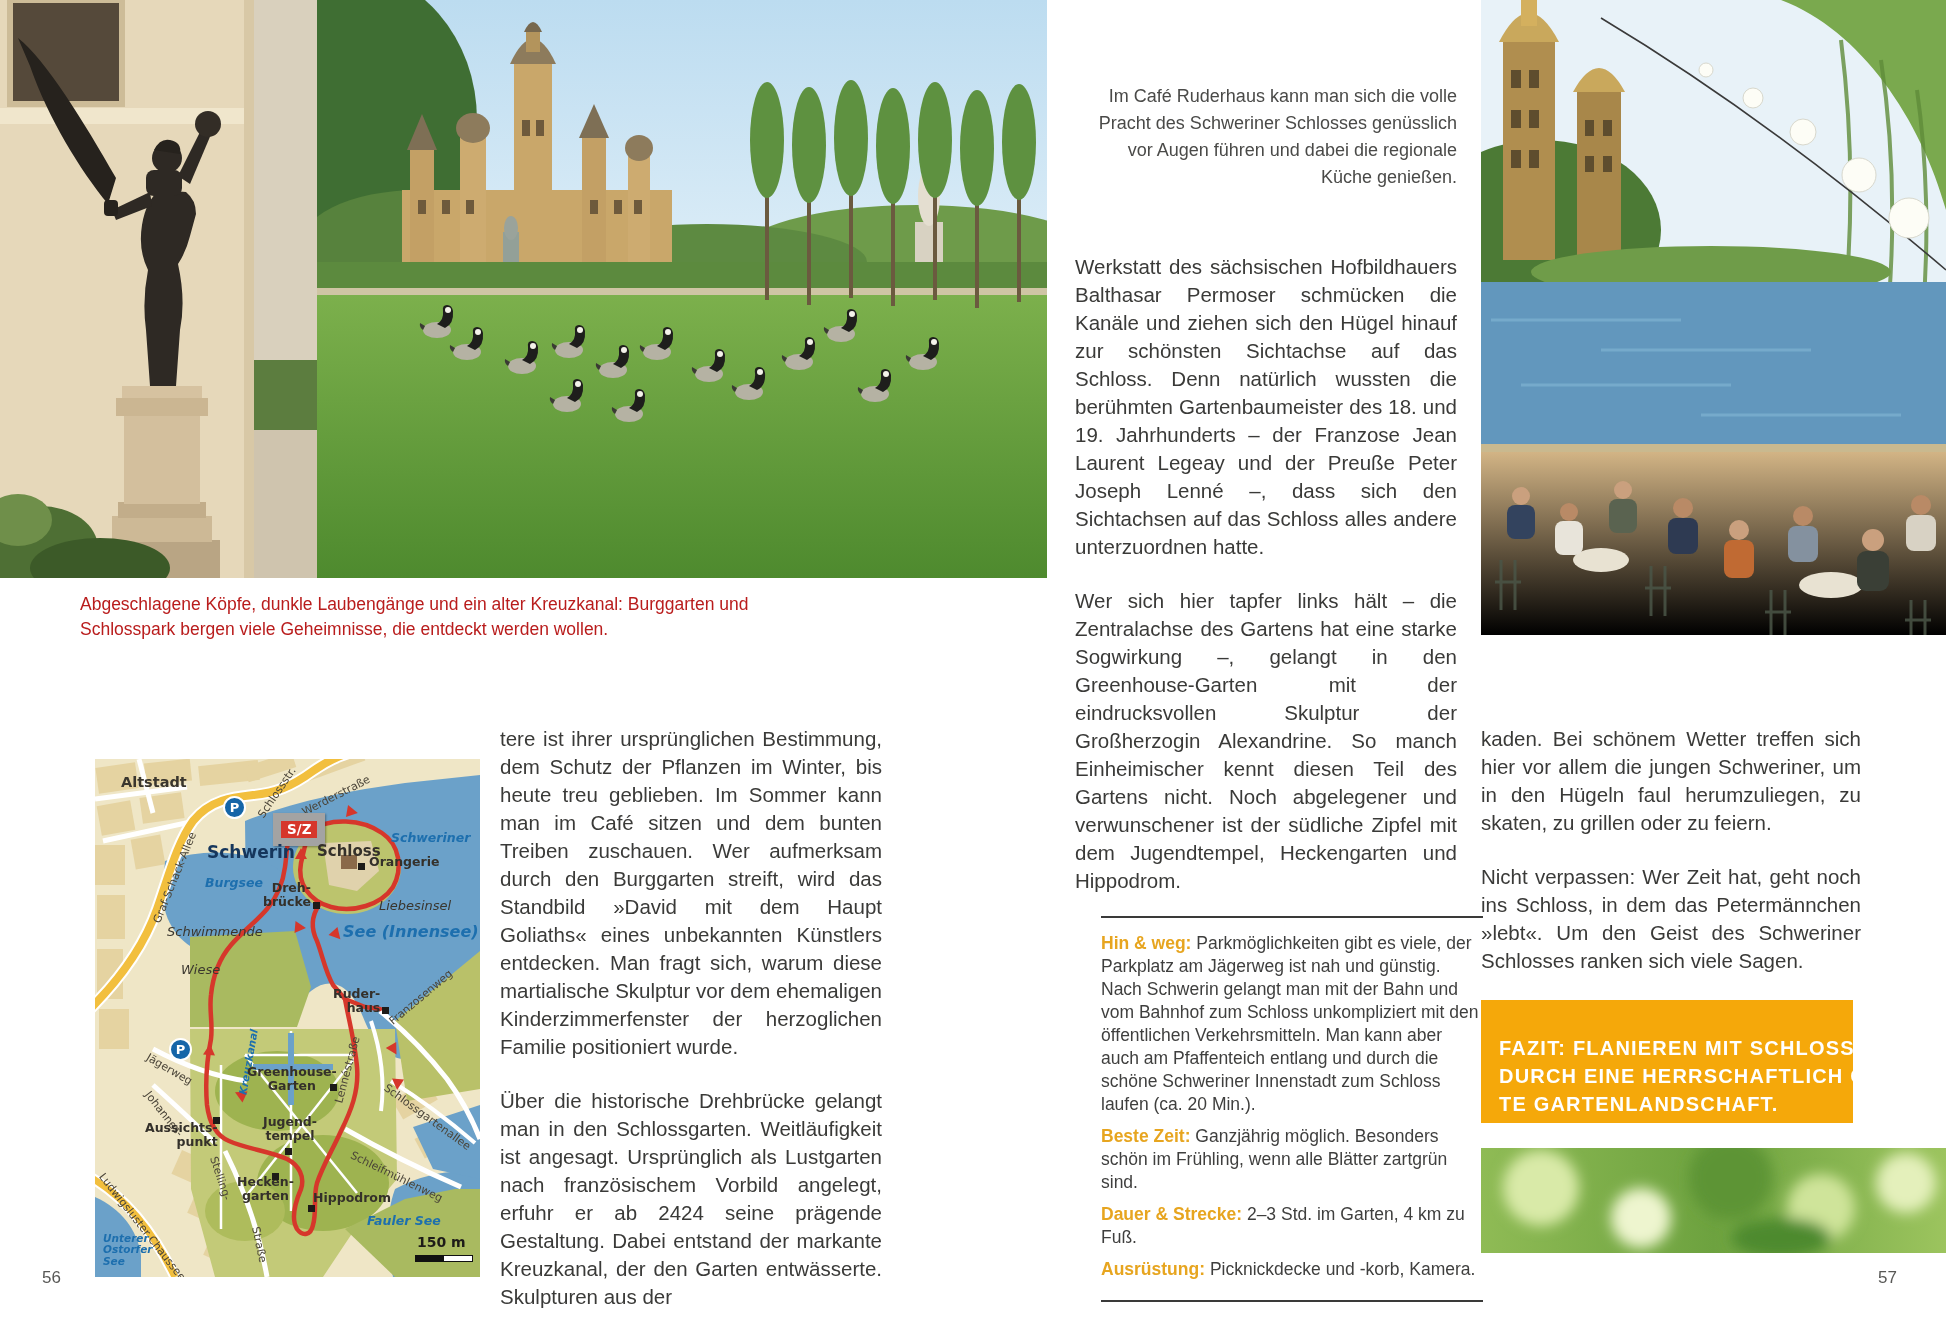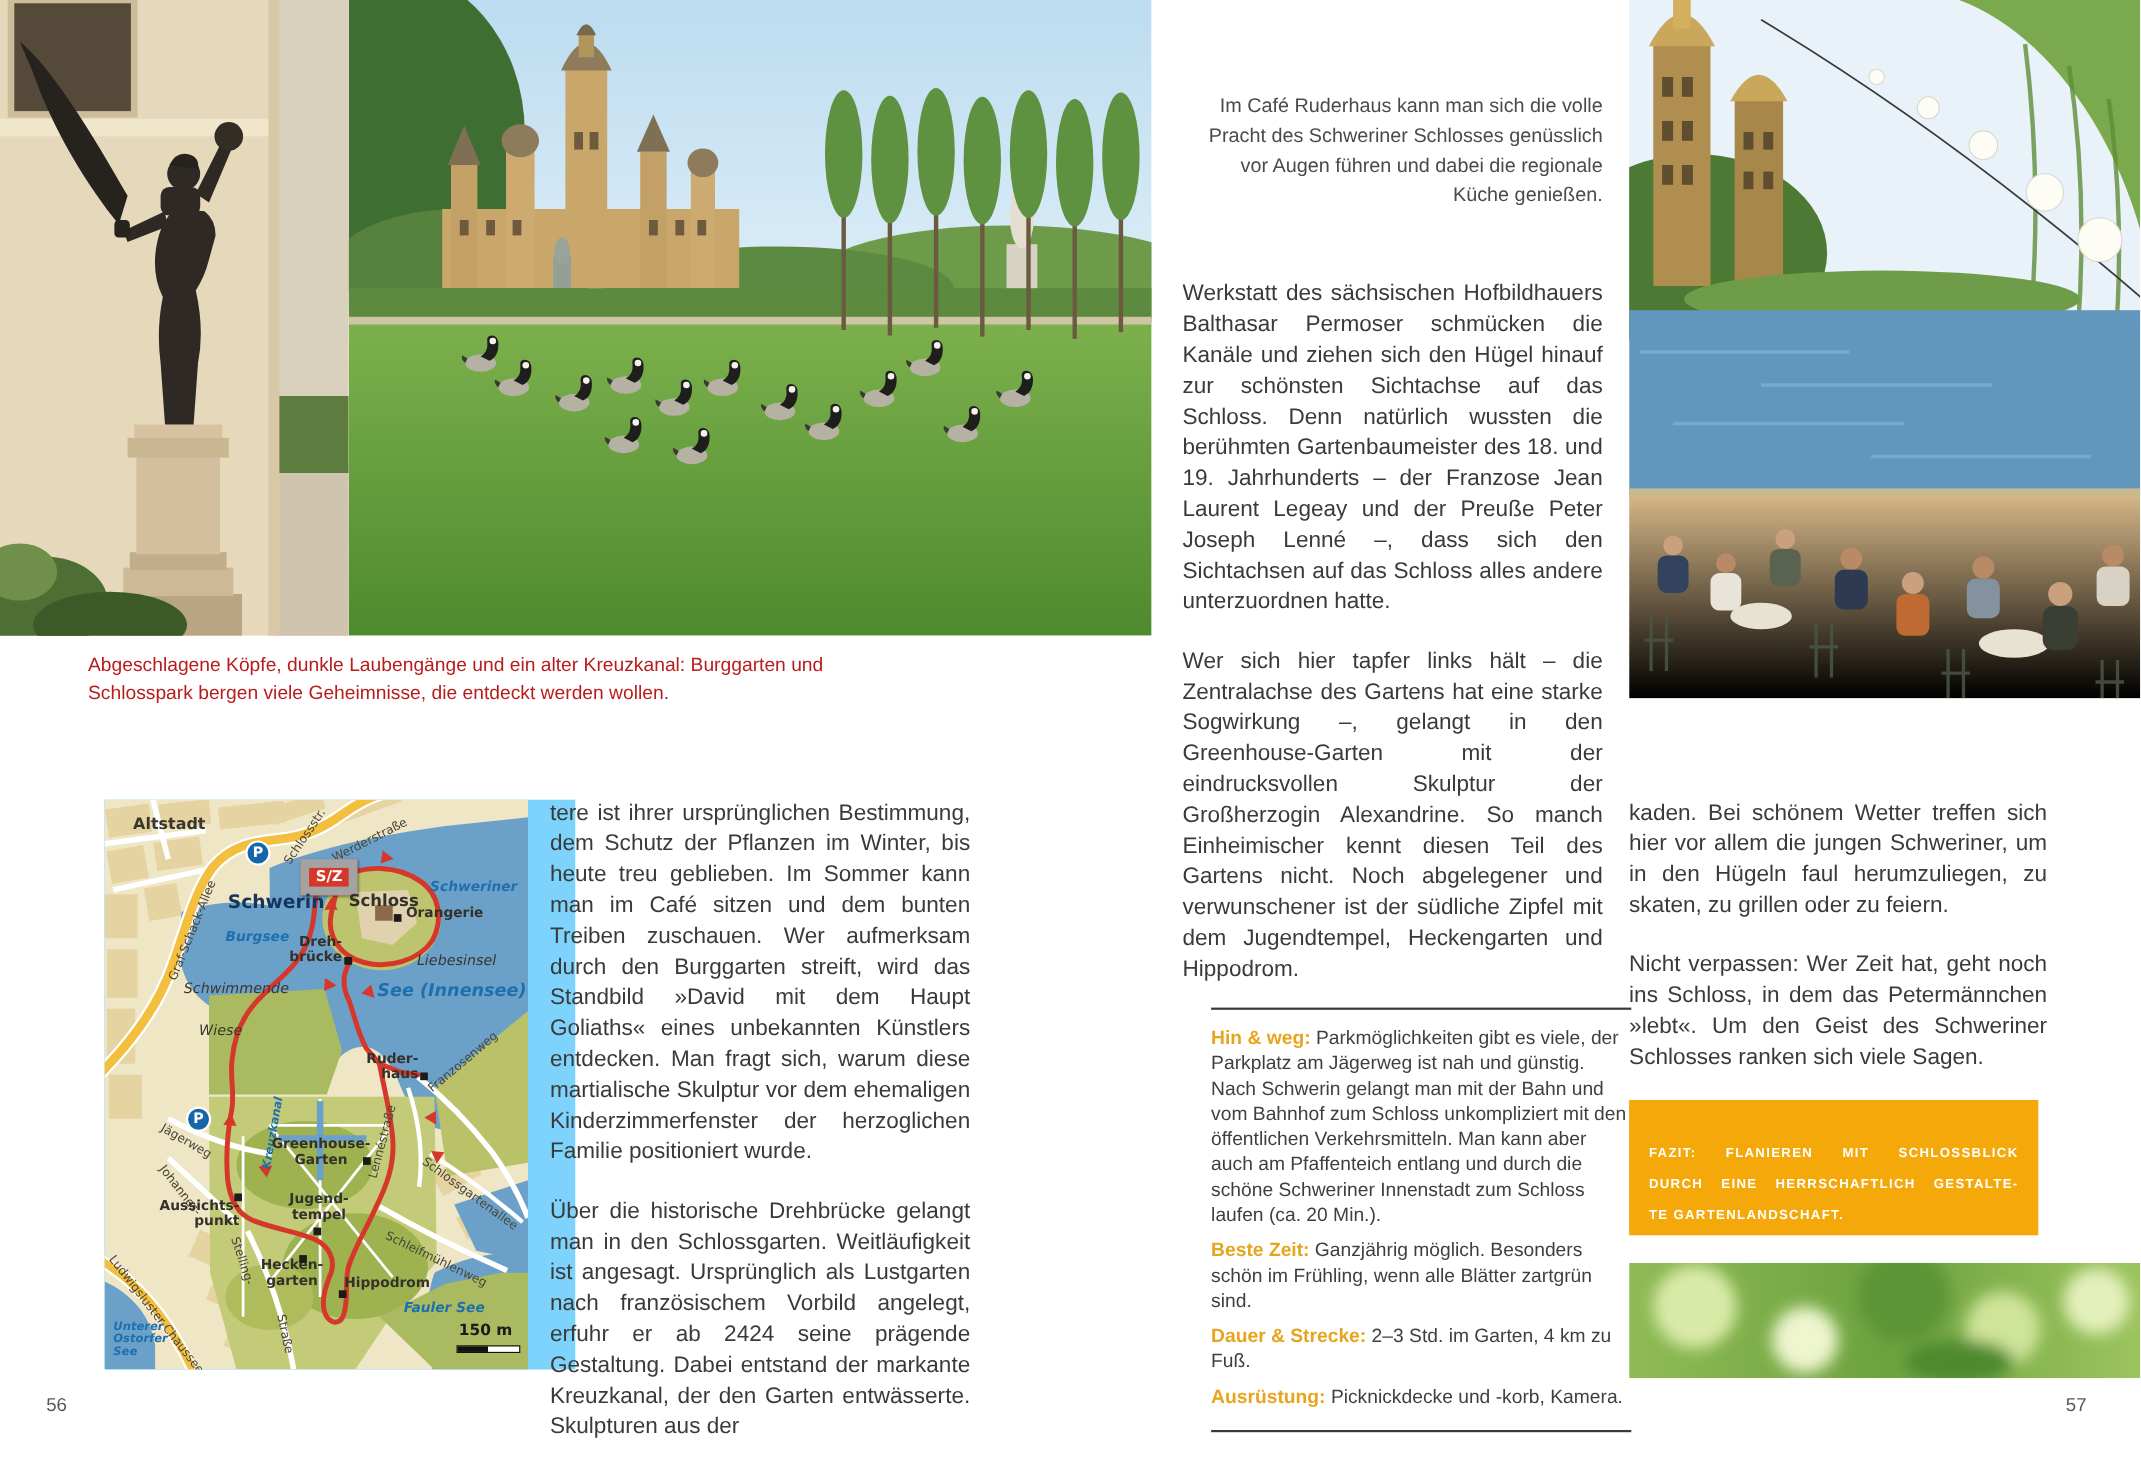--- a/index.html
+++ b/index.html
@@ -19,26 +19,26 @@
   
   .info-box{position:absolute;left:1075px;top:916px;width:382px;font-size:17.5px;
             line-height:23px;color:#3f3f3e;margin-left:26px;}
   .rule{border:none;border-top:2px solid #3a3a39;margin:0;}
   .info-entries{padding:14px 0 10px;}
   .info-entry{margin:0 0 9px;}
   .info-label{color:#e7a51f;font-weight:bold;}
   
   .fazit{position:absolute;left:1481px;top:1000px;width:372px;height:123px;background:#f5a80a;
          box-sizing:border-box;padding:34px 18px 0;color:#fff;font-weight:bold;
-         font-size:12px;letter-spacing:1.2px;line-height:28px;}
+         font-size:20px;letter-spacing:1.2px;line-height:28px;}
   .fazit-line{text-align:justify;text-align-last:justify;white-space:nowrap;}
   .fazit-line:last-child{text-align-last:left;}
   .pageno{position:absolute;font-size:17px;color:#58585六;color:#585856;}
   
-  .map{position:absolute;left:95px;top:727px;width:428px;height:518px;background:#7dd3fc;
+  .map{position:absolute;left:95px;top:759px;width:385px;height:518px;background:#fde047;
        overflow:hidden;font-family:"DejaVu Sans",sans-serif;}
   .map svg{position:absolute;left:0;top:0;}
   .ml{position:absolute;white-space:pre-line;line-height:1.08;font-size:12.5px;
       font-weight:bold;color:#34302a;transform-origin:left center;}
   .ml.town{font-size:14.5px;color:#3a362e;}
   .ml.city{font-size:17px;color:#15365c;}
   .ml.water{color:#1d6fae;font-style:italic;}
   .ml.water.big{font-size:16px;}
   .ml.water.small{font-size:10.5px;}
   .ml.area{font-style:italic;font-weight:normal;color:#3a362e;font-size:13px;}

